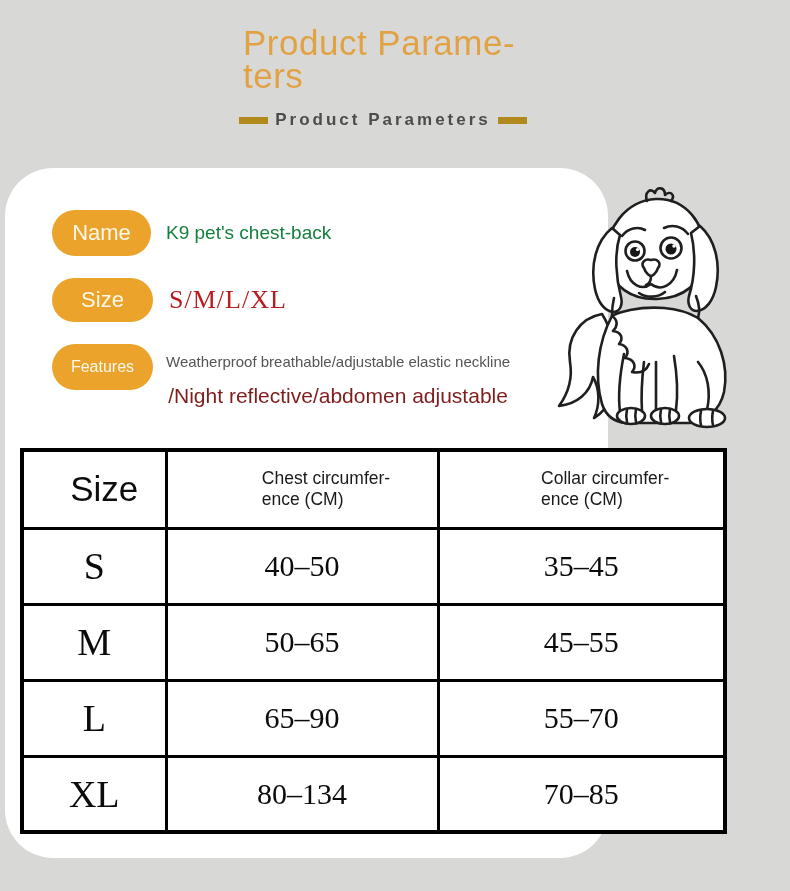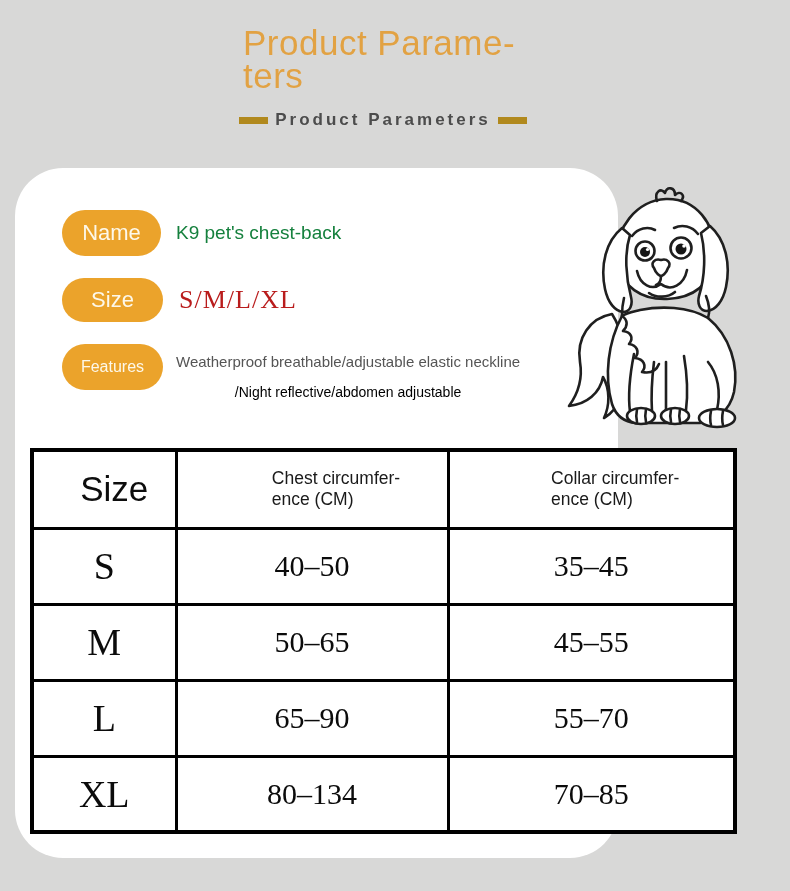--- a/index.html
+++ b/index.html
@@ -22,21 +22,21 @@
     display:flex; justify-content:center; align-items:center; gap:7px;
     transform:translateX(-12px);
   }
   .subtitle-bar { width:29px; height:7px; background:#b1891d; }
   .subtitle-text {
     font-size:17px; font-weight:bold; letter-spacing:3px; color:#4c4c4c;
   }
 
   
   .card {
-    position:absolute; left:15px; top:168px; width:603px; height:690px;
+    position:absolute; left:5px; top:168px; width:603px; height:690px;
     background:#ffffff; border-radius:48px;
   }
 
   .field-row { position:absolute; display:flex; align-items:center; }
   .row-name { left:47px; top:42px; }
   .row-size { left:47px; top:110px; }
   .row-features { left:47px; top:176px; align-items:flex-start;text-align:center; }
 
   .pill {
     background:#eba32b; color:#fdf8ea; border-radius:26px;
@@ -47,21 +47,21 @@
   .pill-size { width:101px; height:44px; font-size:22px; }
   .pill-features { width:101px; height:46px; font-size:16px; }
 
   .val-name { margin-left:15px; font-size:19px; color:#15803d; }
   .val-size {
     margin-left:16px; font-size:26px; color:#b91c1c;
     font-family:"Liberation Serif", serif; letter-spacing:1px;
   }
   .features-values { margin-left:13px; padding-top:9px; }
   .feat-line1 { font-size:15px; color:#555555; }
-  .feat-line2 { font-size:14px; color:#000000; margin-top:14px; }
+  .feat-line2 { font-size:21px; color:#7f1d1d; margin-top:14px; }
 
   
   .dog-wrap { position:absolute; left:545px; top:-2px; width:210px; height:265px; }
   .dog-wrap svg { width:100%; height:100%; }
   .dog-wrap path, .dog-wrap ellipse, .dog-wrap circle {
     stroke:#1f1f1f; stroke-width:2.6; fill:none;
     stroke-linecap:round; stroke-linejoin:round;
   }
   .dog-wrap .fillw { fill:#ffffff; }
   .dog-wrap .solid { fill:#161616; stroke:none; }

